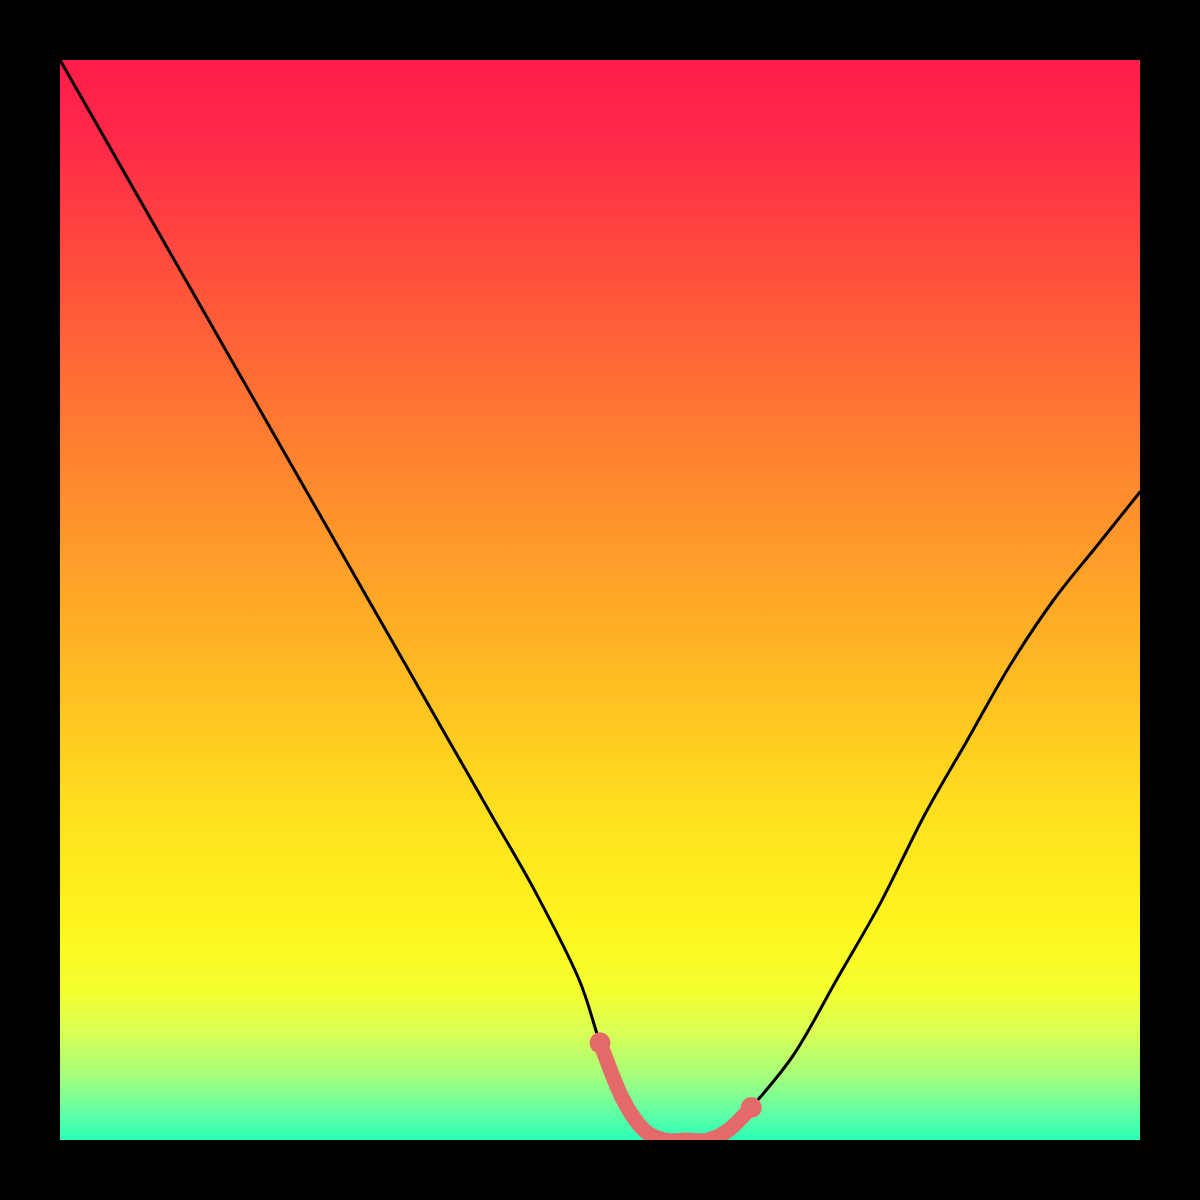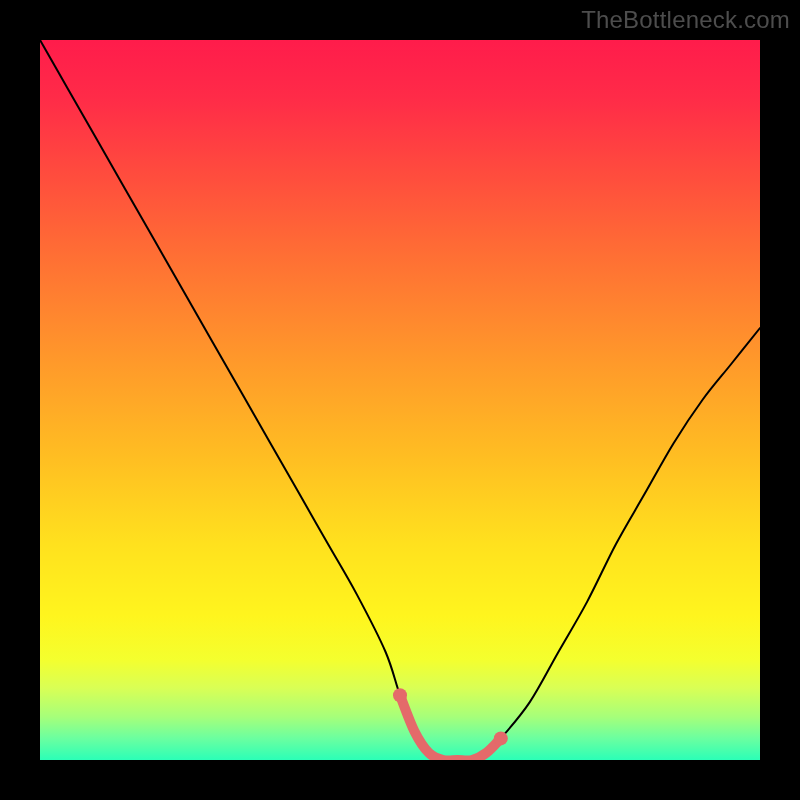--- a/index.html
+++ b/index.html
@@ -60,21 +60,20 @@
   }
   .curve-svg .accent-dot {
     fill: #e46a6a;
   }
 </style>
 </head>
 <body>
 
 <div class="frame">
 
-  <div class="watermark">TheBottleneck.com</div>
 
   <div class="plot">
 
     <svg class="gradient" viewBox="0 0 720 720" preserveAspectRatio="none">
       <defs>
         <linearGradient id="bg" x1="0" y1="0" x2="0" y2="1">
             <stop offset="0%" stop-color="#ff1c4b"></stop>
             <stop offset="8%" stop-color="#ff2b48"></stop>
             <stop offset="18%" stop-color="#ff4a3e"></stop>
             <stop offset="30%" stop-color="#ff6f34"></stop>

